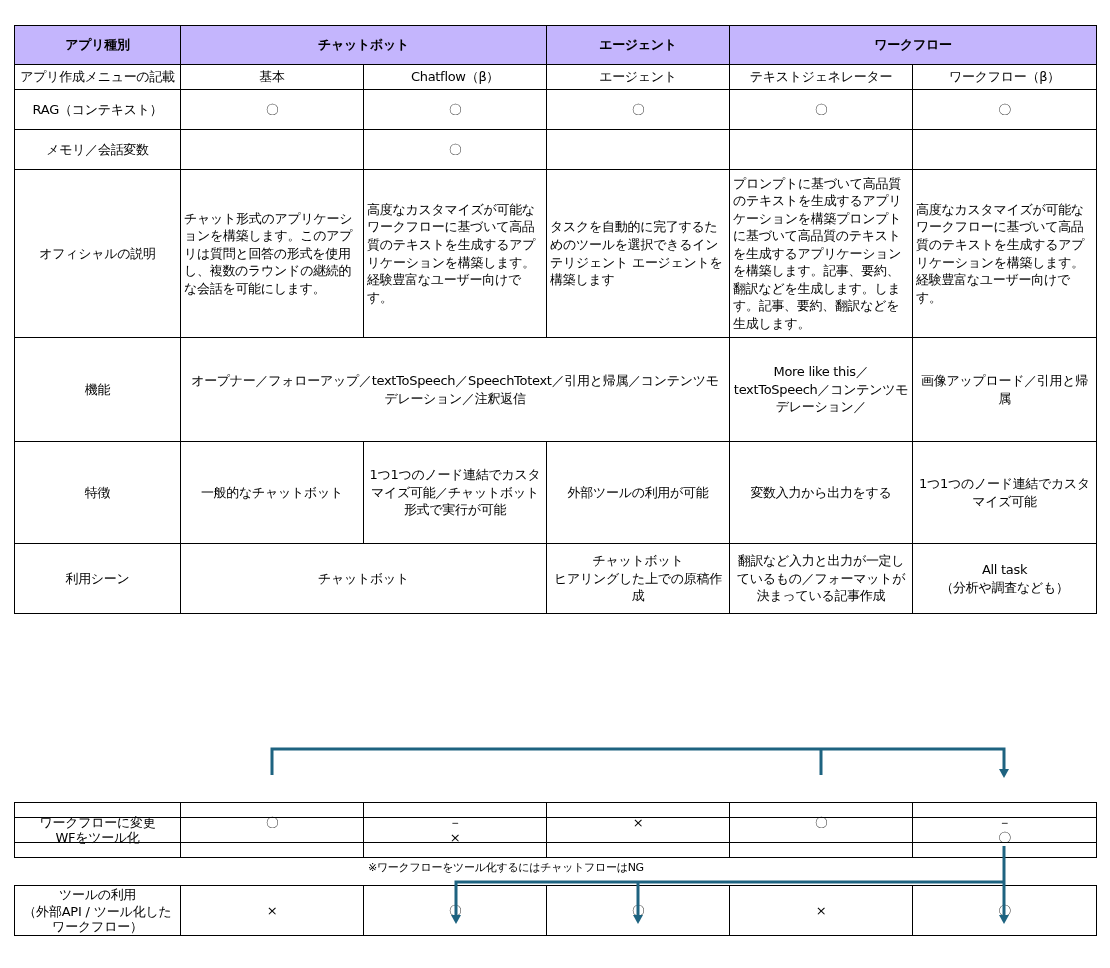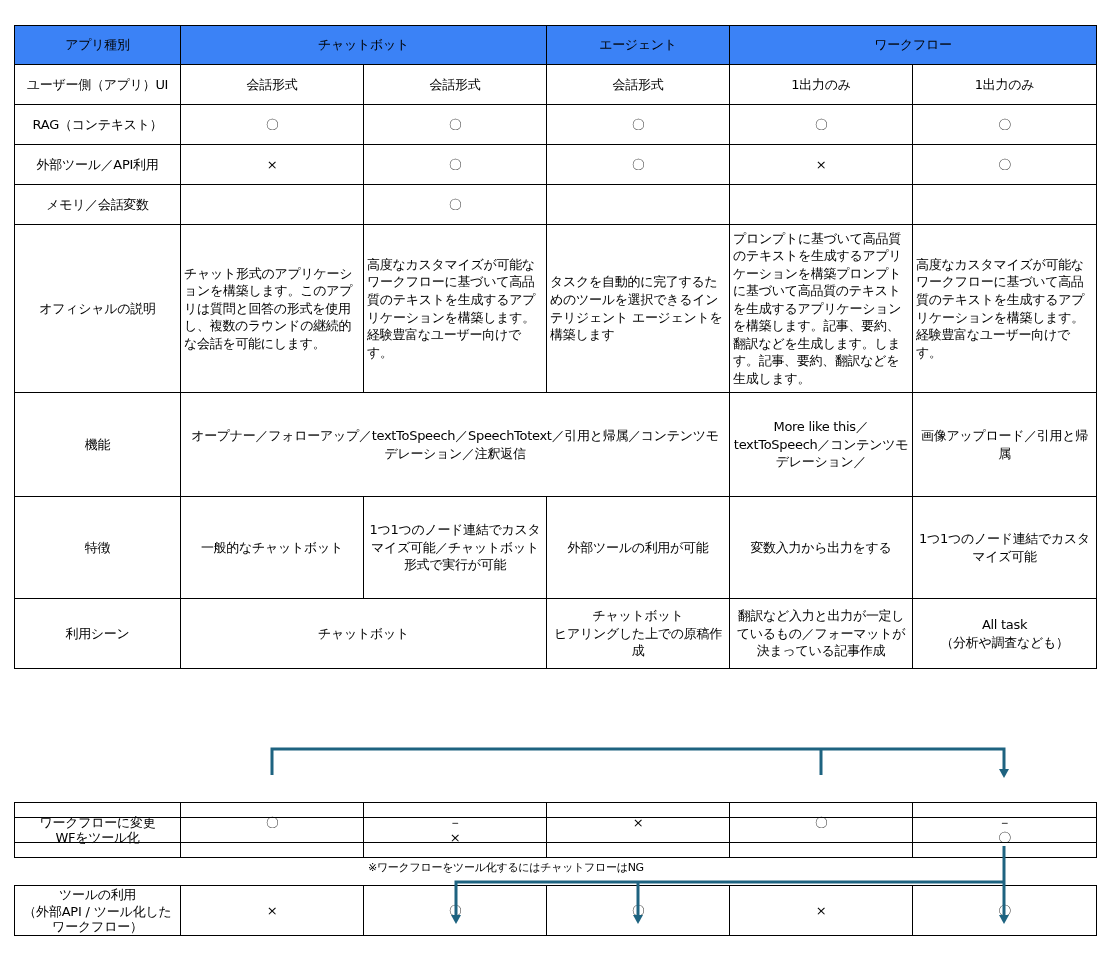--- a/index.html
+++ b/index.html
@@ -1,20 +1,20 @@
 <!DOCTYPE html>
 <html><head>
   <meta charset="utf-8">
   <style>
     * { box-sizing: border-box; margin: 0; padding: 0; }
     html, body { width: 1110px; height: 968px; background: #ffffff; overflow: hidden; }
     body { position: relative; font-family: "DejaVu Sans", "Liberation Sans", sans-serif; color: #000; font-size: 13px; }
     table { border-collapse: collapse; position: absolute; left: 14px; table-layout: fixed; }
     td { border: 1px solid #000; text-align: center; vertical-align: middle; padding: 0 2px; line-height: 1.35; font-size: 13px; letter-spacing: -0.3px; }
-    td.hdr { background: #3b82f6; font-weight: normal; font-size: 13px; }
+    td.hdr { background: #c4b5fd; font-weight: bold; font-size: 13px; }
     td.left { text-align: left; padding: 0 3px; }
     .small { font-size: 13px; display: block; line-height: 1.2; letter-spacing: -0.2px; }
     .note { position: absolute; left: 368px; top: 860px; font-size: 11px; letter-spacing: -0.3px; }
     svg.arrows { position: absolute; left: 0; top: 0; pointer-events: none; }
   </style>
 </head>
 <body>
 
 <table style="top:25px; width:1082px;">
   <colgroup>
@@ -25,42 +25,34 @@
       <col style="width:183px">
       <col style="width:184px">
   </colgroup>
   <tbody>
       <tr style="height:39px">
     <td class="hdr">アプリ種別</td>
     <td class="hdr" colspan="2">チャットボット</td>
     <td class="hdr">エージェント</td>
     <td class="hdr" colspan="2">ワークフロー</td>
   </tr>
-  <tr style="height:40px">
-    <td>ユーザー側（アプリ）UI</td>
-    <td>会話形式</td>
-    <td>会話形式</td>
-    <td>会話形式</td>
-    <td>1出力のみ</td>
-    <td>1出力のみ</td>
+  <tr style="height:25px">
+    <td>アプリ作成メニューの記載</td>
+    <td>基本</td>
+    <td>Chatflow（β）</td>
+    <td>エージェント</td>
+    <td>テキストジェネレーター</td>
+    <td>ワークフロー（β）</td>
   </tr>
   <tr style="height:40px">
     <td>RAG（コンテキスト）</td>
     <td>〇</td>
     <td>〇</td>
     <td>〇</td>
     <td>〇</td>
-    <td>〇</td>
-  </tr>
-  <tr style="height:40px">
-    <td>外部ツール／API利用</td>
-    <td>×</td>
-    <td>〇</td>
-    <td>〇</td>
-    <td>×</td>
     <td>〇</td>
   </tr>
   <tr style="height:40px">
     <td>メモリ／会話変数</td>
     <td></td>
     <td>〇</td>
     <td></td>
     <td></td>
     <td></td>
   </tr>

